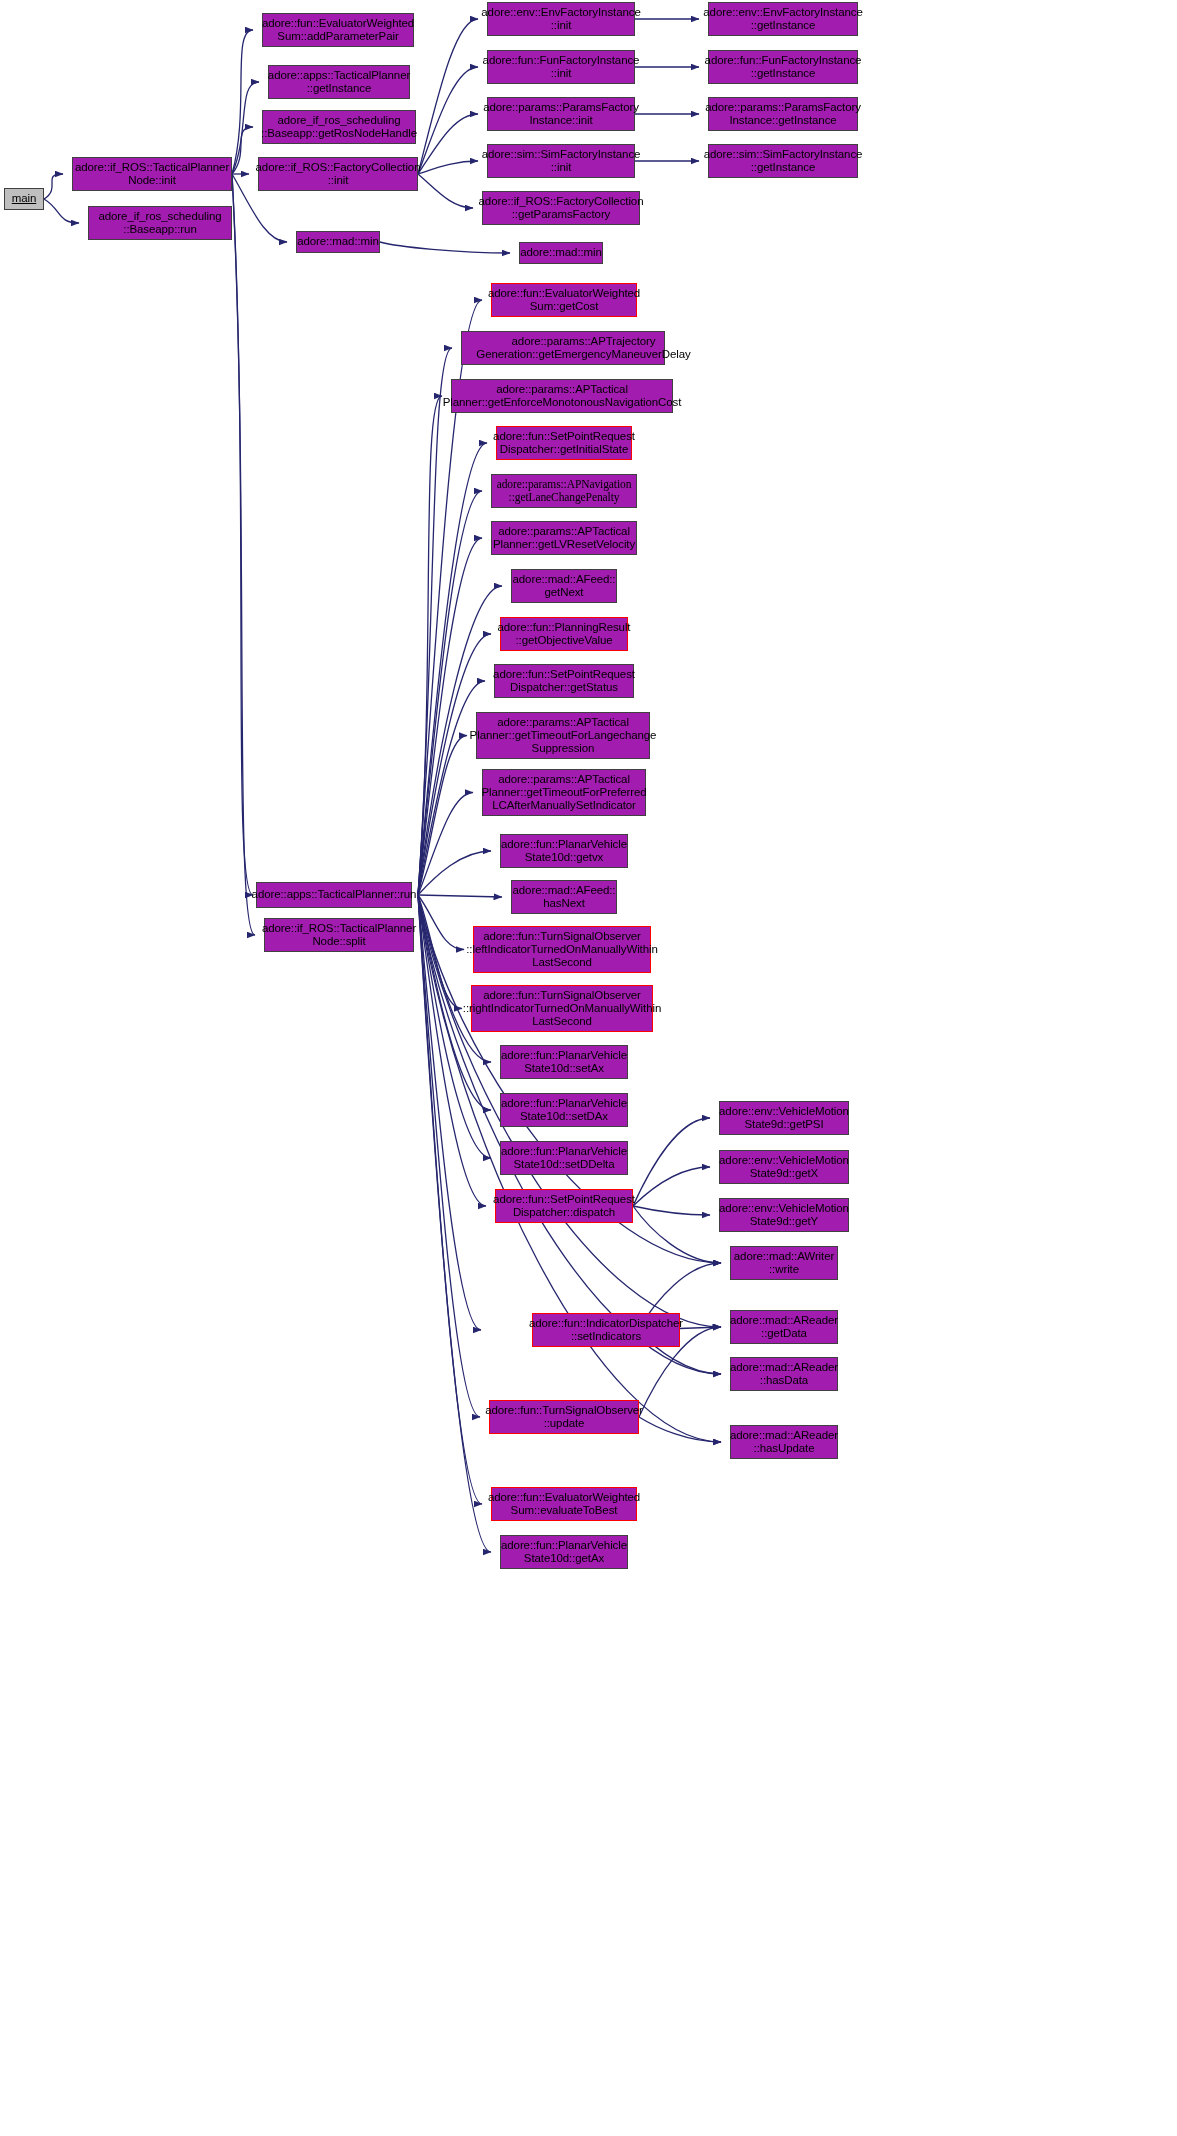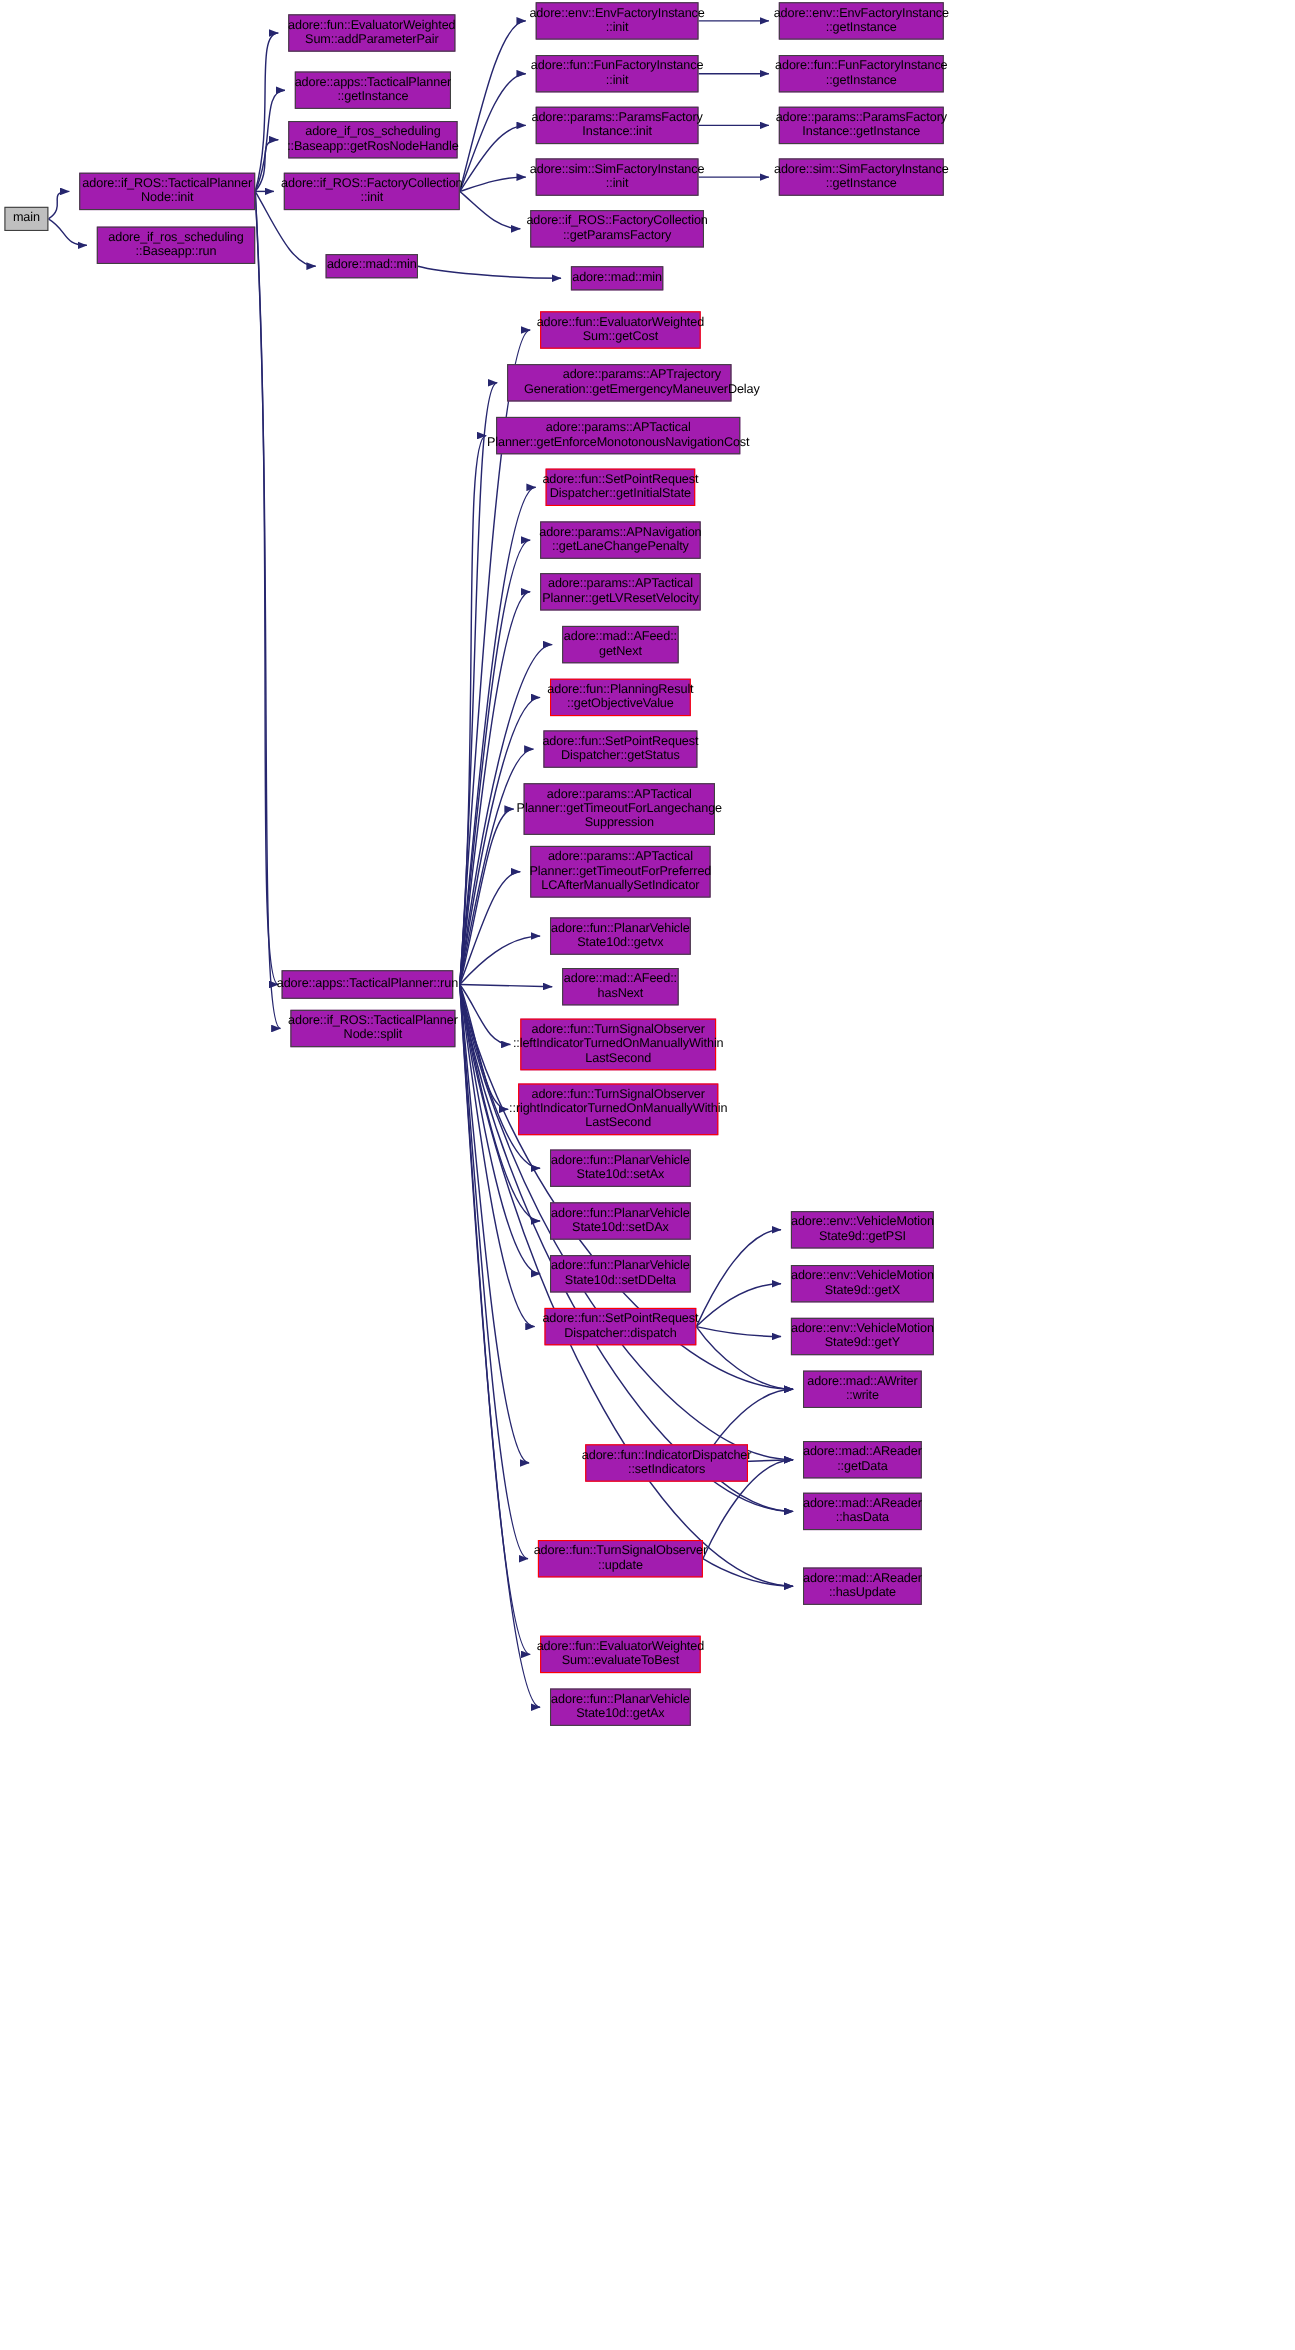--- a/index.html
+++ b/index.html
@@ -40,20 +40,21 @@
     padding: 1px 3px;
     white-space: pre-line;
     z-index: 5;
   }
   .node.red {
     border: 1px solid #ff0000;
   }
   .node.root {
     background: #bfbfbf;
     border: 1px solid #404040;
+    text-decoration: underline;
   }
 </style>
 </head>
 <body>
 
 <div id="canvas">
   <svg id="edges" width="1177" height="2136" viewBox="0 0 1177 2136">
     <defs>
       <marker id="arrow" markerWidth="9" markerHeight="7" refX="8.5" refY="3.5" orient="auto" markerUnits="userSpaceOnUse">
         <path d="M0,0 L9,3.5 L0,7 z" fill="#26266e"></path>
@@ -154,21 +155,21 @@
     <div class="node" style="left: 264px; top: 918px; width: 150px; height: 34px;">adore::if_ROS::TacticalPlanner
 Node::split</div>
     <div class="node red" style="left: 491px; top: 283px; width: 146px; height: 34px;">adore::fun::EvaluatorWeighted
 Sum::getCost</div>
     <div class="node" style="left: 461px; top: 331px; width: 204px; height: 34px; padding-left: 44px;">adore::params::APTrajectory
 Generation::getEmergencyManeuverDelay</div>
     <div class="node" style="left: 451px; top: 379px; width: 222px; height: 34px;">adore::params::APTactical
 Planner::getEnforceMonotonousNavigationCost</div>
     <div class="node red" style="left: 496px; top: 426px; width: 136px; height: 34px;">adore::fun::SetPointRequest
 Dispatcher::getInitialState</div>
-    <div class="node" style="left: 491px; top: 474px; width: 146px; height: 34px;">adore::params::APNavigation
+    <div class="node" style="left: 491px; top: 474px; width: 146px; height: 34px; font-family: Liberation Serif, serif;">adore::params::APNavigation
 ::getLaneChangePenalty</div>
     <div class="node" style="left: 491px; top: 521px; width: 146px; height: 34px;">adore::params::APTactical
 Planner::getLVResetVelocity</div>
     <div class="node" style="left: 511px; top: 569px; width: 106px; height: 34px;">adore::mad::AFeed::
 getNext</div>
     <div class="node red" style="left: 500px; top: 617px; width: 128px; height: 34px;">adore::fun::PlanningResult
 ::getObjectiveValue</div>
     <div class="node" style="left: 494px; top: 664px; width: 140px; height: 34px;">adore::fun::SetPointRequest
 Dispatcher::getStatus</div>
     <div class="node" style="left: 476px; top: 712px; width: 174px; height: 47px;">adore::params::APTactical

